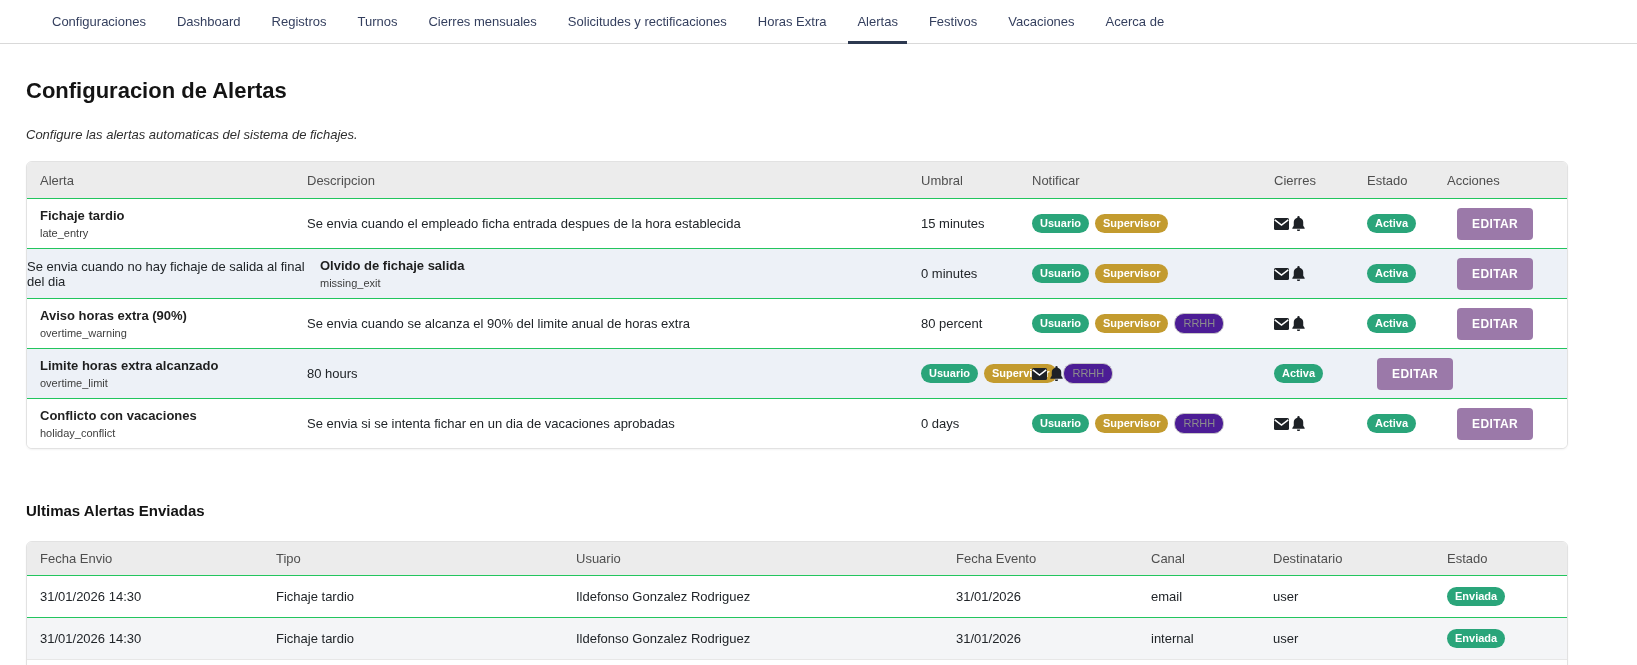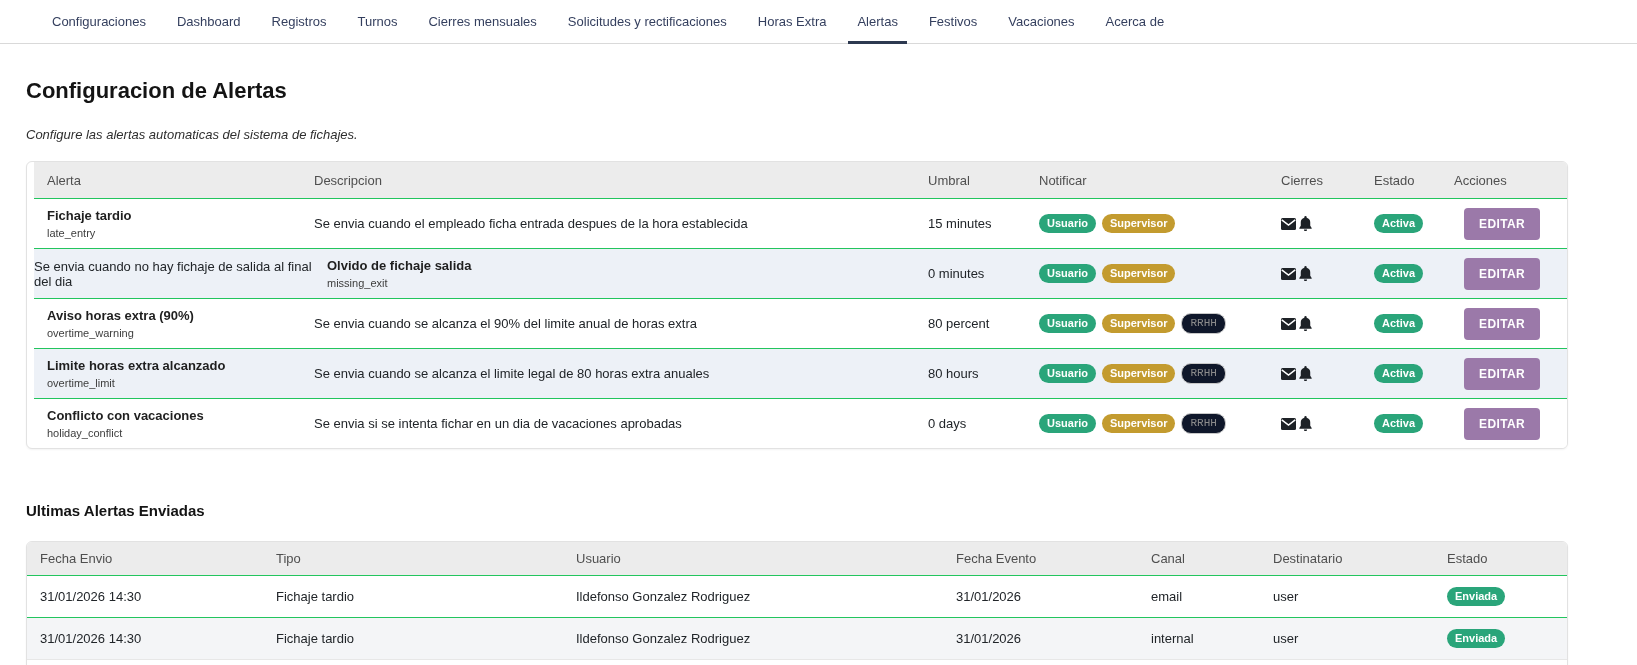--- a/index.html
+++ b/index.html
@@ -43,34 +43,34 @@
     overflow:hidden;
   }
   .thead, .trow { display:grid; align-items:center; }
   .thead { background:#ececec; color:#4f4f4f; font-size:13px; }
   .trow  { border-top:1px solid #22c55e; font-size:13px; background:#fff; }
   .cell  { min-width:0; }
   .cell.first { padding-left:13px; }
 
   
   .t1 .thead, .t1 .trow { grid-template-columns:280px 614px 111px 242px 93px 80px 1fr; }
-  .t1 { margin-top:19px;padding-left:7px; }
+  .t1 { margin-top:19px; }
   .t1 .thead { height:36px; }
   .t1 .trow  { height:50px; }
   .t1 .tbody .trow:nth-child(even) { background:#edf1f7; }
   .alert-name { font-size:13px; font-weight:bold; color:#1f1f1f; }
   .alert-code { font-size:11px; color:#3d3d3d; margin-top:4px; }
   .notify-cell { display:flex; gap:6px; align-items:center; }
   .badge {
     display:inline-block; padding:3px 8px; border-radius:10px;
     font-size:11px; font-weight:bold; color:#fff; line-height:1.15; white-space:nowrap;
   }
   .b-user   { background:#2aa57a; }
   .b-sup    { background:#c39b2f; }
-  .b-rrhh   { background:#0f172a; border:1px solid #c9c9c9; color:#8c8c8c; font-weight:normal;font-family:Liberation Mono, monospace; }
+  .b-rrhh   { background:#4c1d95; border:1px solid #c9c9c9; color:#8c8c8c; font-weight:normal; }
   .b-green  { background:#2aa57a; }
   .channels-cell { display:flex; gap:3px; align-items:center; color:#1d2126; }
   .channels-cell svg { display:block; }
   .btn-edit {
     margin-left:10px;
     background:#9b79a9; color:#fff; border:none; border-radius:4px;
     padding:9px 15px; font-size:12px; font-weight:bold; letter-spacing:.4px;
     font-family:inherit; cursor:pointer;
   }
 
@@ -203,21 +203,20 @@
         </div>
         <div class="cell"><span class="badge b-green">Activa</span></div>
         <div class="cell"><button class="btn-edit">EDITAR</button></div>
       </div>
 
       <div class="trow">
         <div class="cell first">
           <div class="alert-name">Limite horas extra alcanzado</div>
           <div class="alert-code">overtime_limit</div>
         </div>
-        <div class="cell">Se envia cuando se alcanza el limite legal de 80 horas extra anuales</div>
         <div class="cell">80 hours</div>
         <div class="cell notify-cell">
           <span class="badge b-user">Usuario</span>
           <span class="badge b-sup">Supervisor</span>
           <span class="badge b-rrhh">RRHH</span>
         </div>
         <div class="cell channels-cell">
           <span>
               <svg width="15" height="12" viewBox="0 0 20 16">
                 <rect width="20" height="16" rx="2" fill="currentColor"></rect>

